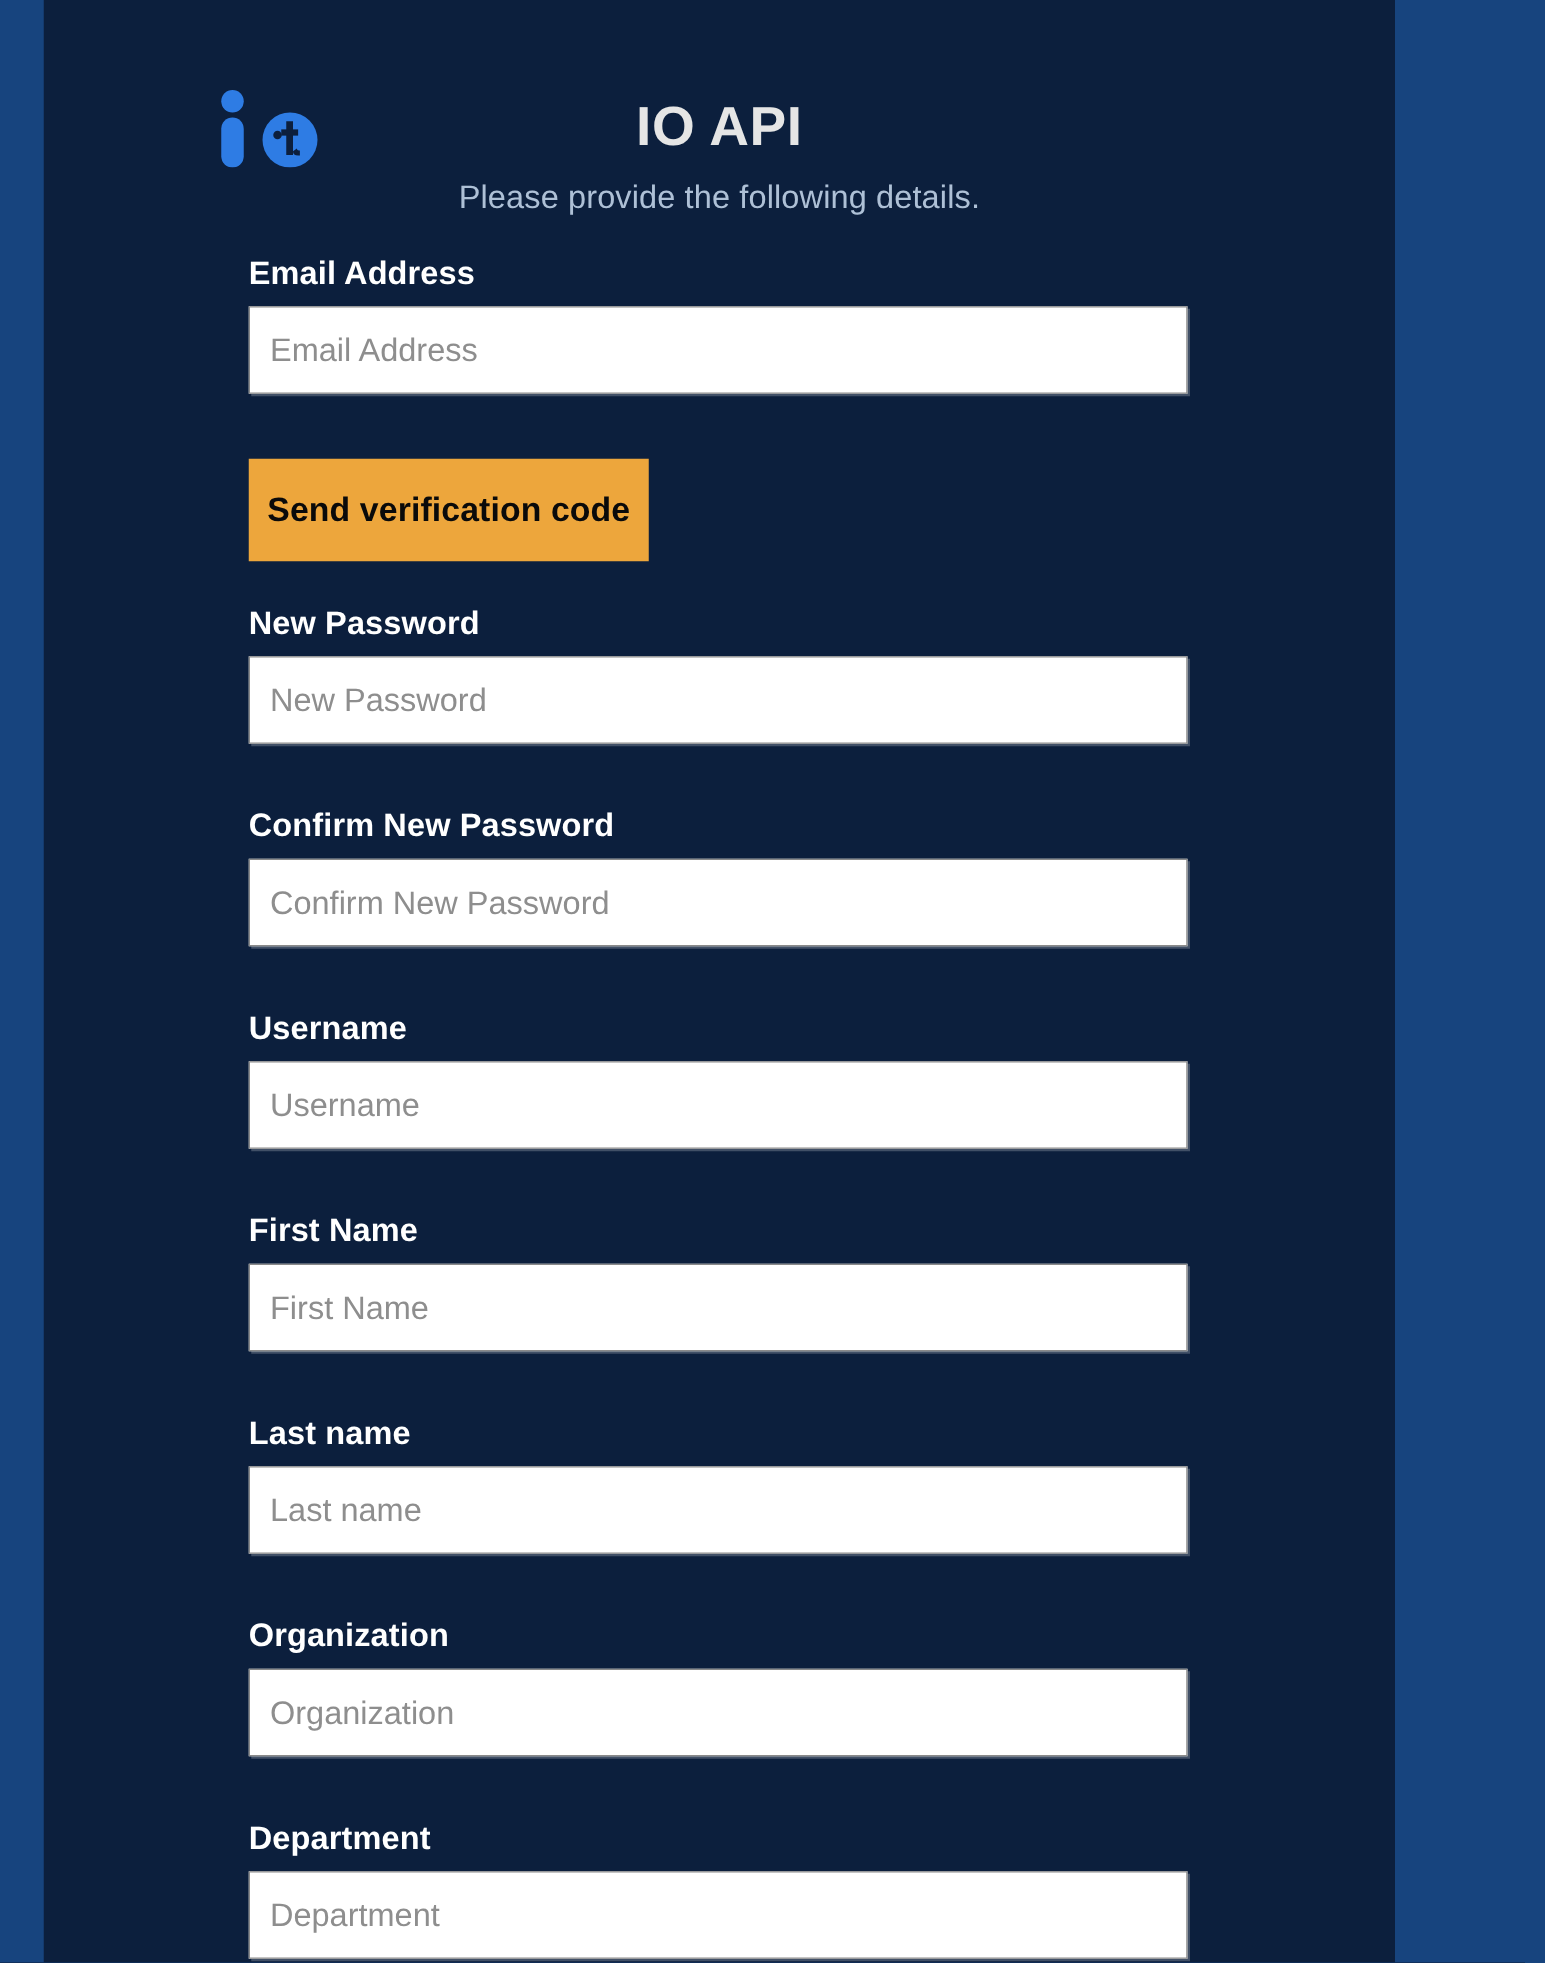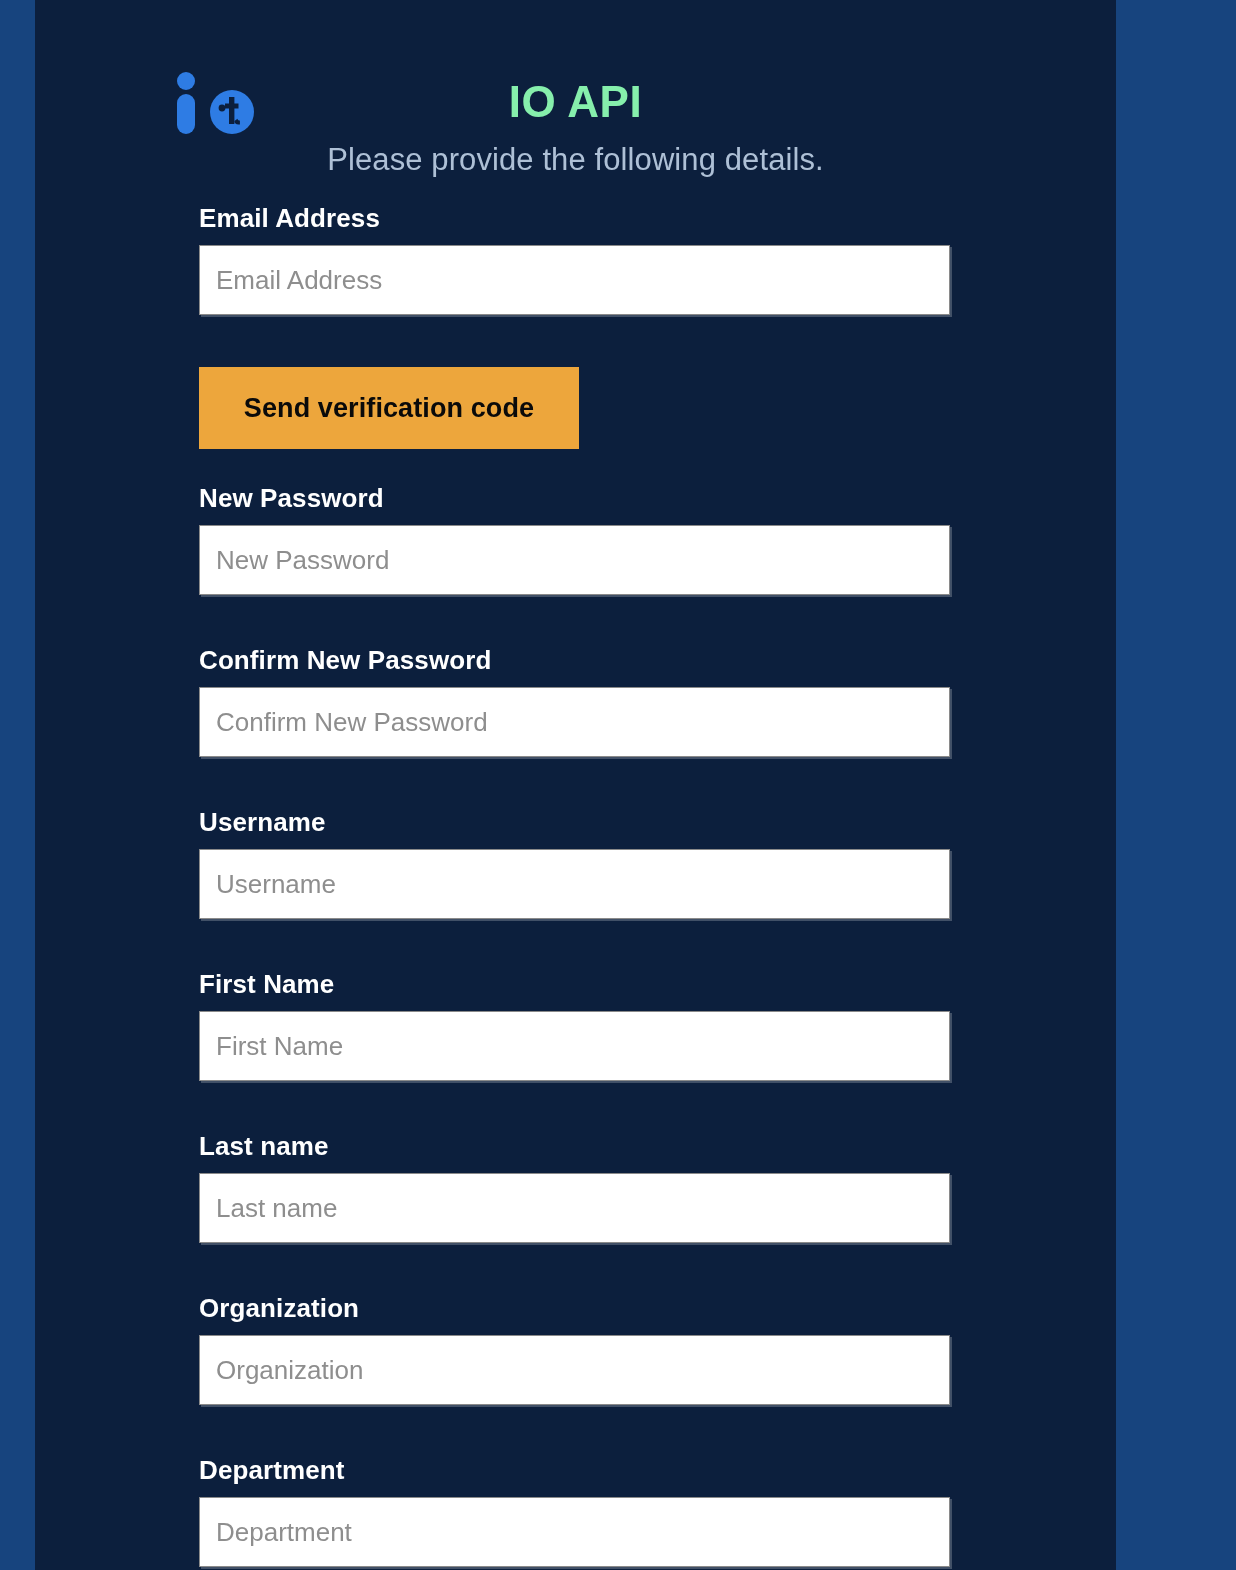--- a/index.html
+++ b/index.html
@@ -42,29 +42,29 @@
     width: 84px;
     height: 62px;
   }
 
   #brand-logo svg { display: block; }
 
   #page-title {
     text-align: center;
     font-size: 44px;
     font-weight: bold;
-    color: #86efac;
+    color: #e5e5e5;
     letter-spacing: 0.5px;
     line-height: 1.0;
     padding-top: 18px;
   }
 
   #page-subtitle {
     text-align: center;
-    font-size: 31px;
+    font-size: 26px;
     color: #aec0d6;
     font-weight: normal;
     padding-top: 18px;
     letter-spacing: 0.1px;
   }
 
   
   #signup-form {
     position: absolute;
     left: 164px;
@@ -103,21 +103,21 @@
     color: #8e8e8e;
     opacity: 1;
   }
 
   .spacer-after-input { height: 36px; }
   .spacer-after-button { height: 36px; }
 
   
   #send-verification-code-button {
     display: block;
-    width: 380px;
+    width: 320px;
     height: 82px;
     background: #eda63c;
     border: none;
     border-radius: 0;
     color: #0a0a0a;
     font-family: "Liberation Sans", "DejaVu Sans", sans-serif;
     font-size: 27px;
     font-weight: bold;
     letter-spacing: 0.1px;
     cursor: pointer;

